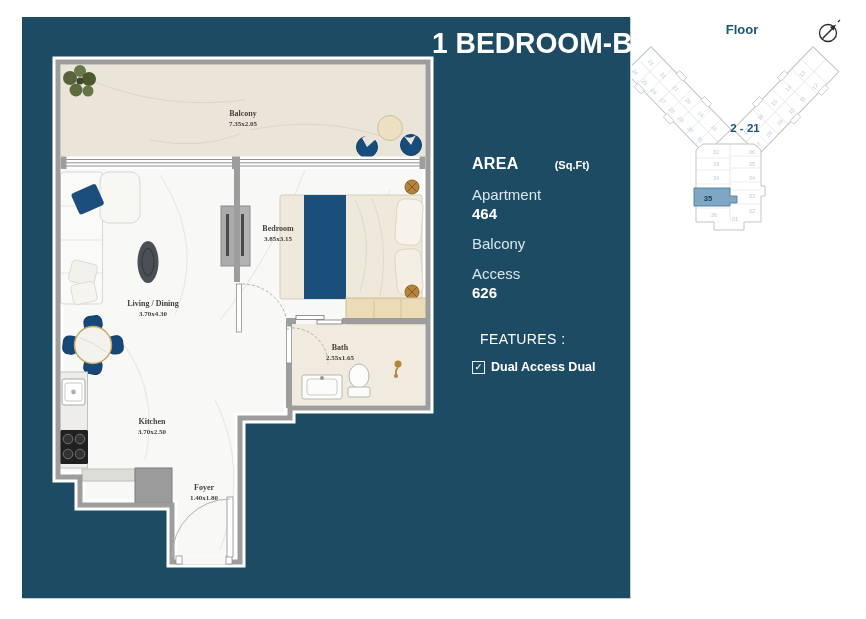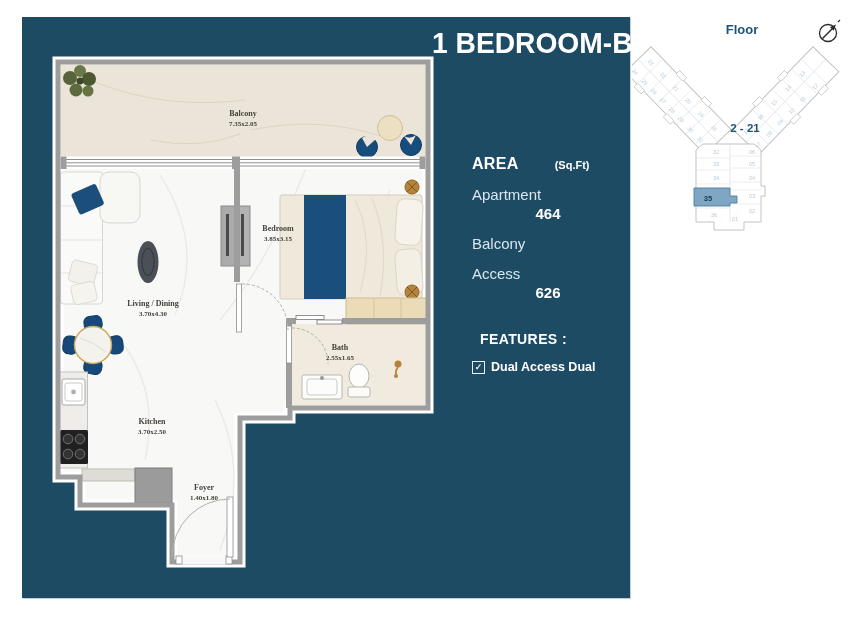--- a/index.html
+++ b/index.html
@@ -16,22 +16,22 @@
     position:absolute;left:420px;top:26px;width:200px;text-align:right;
     color:#ffffff;font-size:30px;font-weight:700;letter-spacing:0px;
     transform:scaleX(.94);transform-origin:right;white-space:nowrap;
   }
   
   .area-block{position:absolute;left:472px;top:155px;width:152px;color:#fff;}
   .area-head{font-weight:700;font-size:16px;letter-spacing:.3px;}
   .area-head .unit{font-size:11px;font-weight:700;letter-spacing:0;margin-left:32px;}
   .area-row{margin-top:13px;}
   .area-label{font-size:15px;color:#d9e6ed;font-weight:400;}
-  .area-value{font-size:15px;font-weight:700;margin-top:2px;color:#ffffff;text-align:center;}
-  .features-head{margin-top:30px;font-weight:700;font-size:14px;letter-spacing:.4px;padding-left:8px;}
+  .area-value{font-size:15px;font-weight:700;margin-top:2px;color:#ffffff;}
+  .features-head{margin-top:30px;font-weight:400;font-size:14px;letter-spacing:.4px;padding-left:8px;}
   .feature-item{margin-top:13px;display:flex;align-items:center;font-size:12.5px;font-weight:700;}
   .cb{
     width:11px;height:11px;border:1.4px solid #eaf1f5;display:inline-flex;
     align-items:center;justify-content:center;font-size:9px;line-height:9px;
     margin-right:6px;color:#eaf1f5;
   }
   
   .rm-name{font:700 8px "Liberation Serif",serif;fill:#45423a;}
   .rm-dims{font:700 7px "Liberation Serif",serif;fill:#45423a;}
   .kp-label{font:700 13px "Liberation Sans",sans-serif;fill:#1d5474;}

